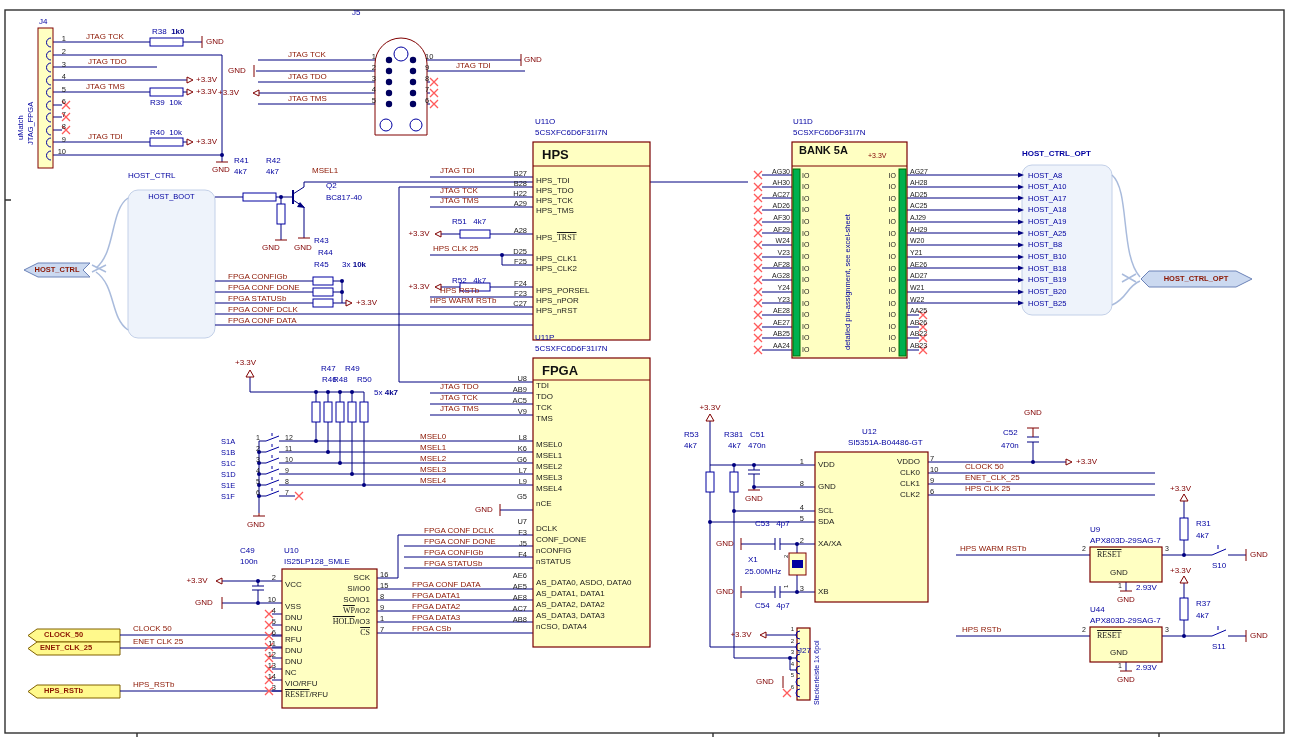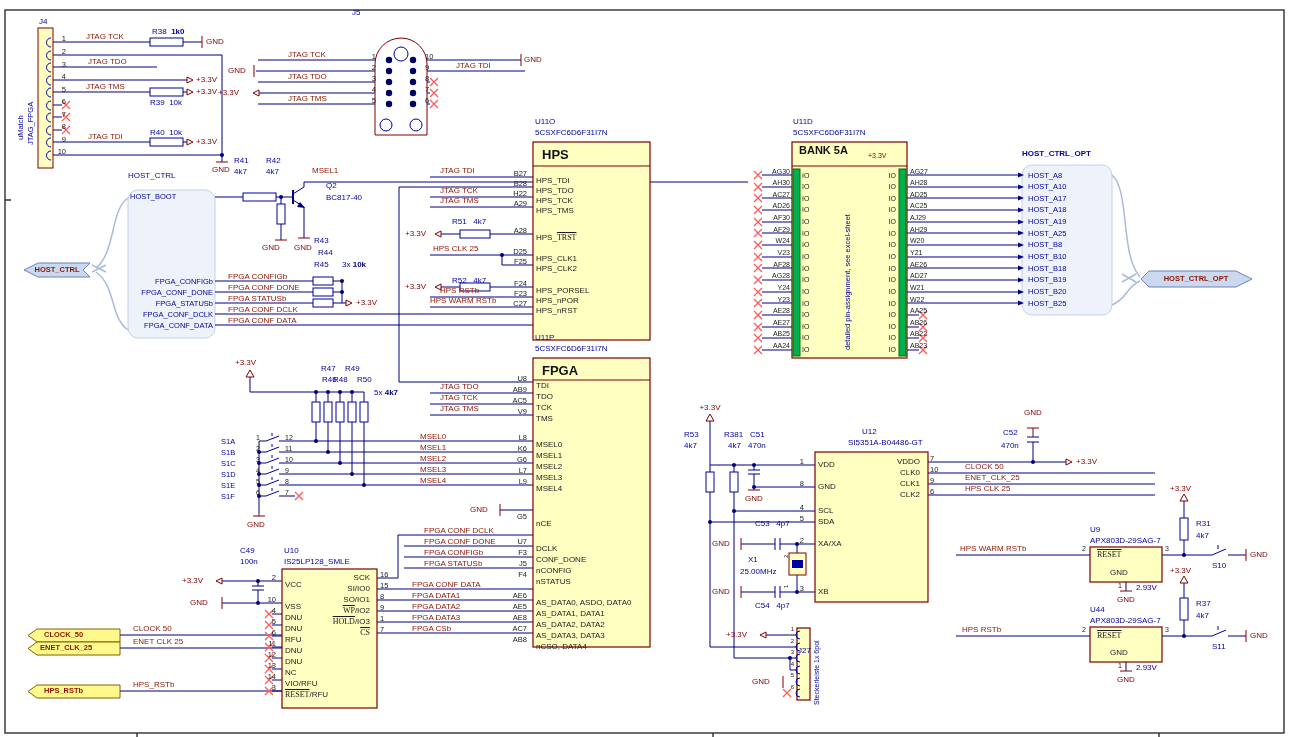--- a/index.html
+++ b/index.html
@@ -8,36 +8,36 @@
   svg{position:absolute;left:0;top:0;}
   .lbl{position:absolute;font-size:8px;line-height:10px;color:#8B1500;white-space:nowrap;}
   .des{color:#0000A0;}
   .blk{color:#1a1a1a;}
   .sym{color:#800000;}
   .bv{font-weight:bold;color:#00008B;}
   .ttl{position:absolute;font-size:13px;font-weight:bold;color:#111;white-space:nowrap;}
   .vlbl{position:absolute;writing-mode:vertical-rl;transform:rotate(180deg);
         font-size:7.5px;color:#0000A0;white-space:nowrap;}
   .portlbl{font-weight:bold;font-size:7.5px;color:#8B1500;}
-  .r{text-align:left;}
+  .r{text-align:center;}
   .c{text-align:center;}
   .plist{position:absolute;}
   .prow{display:flex;align-items:center;}
   .pad{width:30px;text-align:right;font-size:7.5px;color:#1a1a1a;position:relative;top:-4px;}
   .pname{margin-left:9px;font-size:8px;color:#1a1a1a;position:relative;top:3px;white-space:nowrap;}
   .ov{text-decoration:overline;font-family:Liberation Serif, serif;}
   .num{font-size:7.5px;color:#1a1a1a;position:relative;top:-4px;}
   
   .hps-rows .prow{height:10px;}
   .hps-rows .prow:nth-child(5){margin-top:17px;}
   .hps-rows .prow:nth-child(6){margin-top:11px;}
   .hps-rows .prow:nth-child(8){margin-top:12px;}
   .fpga-rows .prow{height:11px;}
   .fpga-rows .prow:nth-child(5){margin-top:15px;}
-  .fpga-rows .prow:nth-child(10){margin-top:24px;}
+  .fpga-rows .prow:nth-child(10){margin-top:4px;}
   .fpga-rows .prow:nth-child(11){margin-top:14px;}
   .fpga-rows .prow:nth-child(15){margin-top:10px;}
   .u10l .prow{height:11px;}
   .u10l .prow .num{width:24px;text-align:right;}
   .u10l .prow:nth-child(2){margin-top:11px;}
   .u10r .prow{height:11px;}
   .u10r .pname{width:70px;text-align:right;margin-left:0;top:-1px;}
   .u10r .num{margin-left:10px;}
   .u12l .prow{height:11px;}
   .u12l .prow .num{width:18px;text-align:right;}
@@ -695,38 +695,20 @@
 <div class="lbl portlbl" style="left:44px;top:630px">CLOCK_50</div>
 <div class="lbl portlbl" style="left:40px;top:643px">ENET_CLK_25</div>
 <div class="lbl portlbl" style="left:44px;top:686px">HPS_RSTb</div>
 <div class="lbl" style="left:133px;top:624px">CLOCK 50</div>
 <div class="lbl" style="left:133px;top:637px">ENET CLK 25</div>
 <div class="lbl" style="left:133px;top:680px">HPS_RSTb</div>
 
 <div class="lbl des" style="left:128px;top:171px">HOST_CTRL</div>
 <div class="lbl portlbl c" style="left:32px;top:265px;width:50px">HOST_CTRL</div>
 <div class="lbl r" style="left:130px;top:192px;width:83px;color:#0000A0;font-size:7.5px">HOST_BOOT</div>
-<div class="plist hcsig" style="left:90px;top:275.5px">
-
-<div class="prow">
-        <span>FPGA_CONFIGb</span>
-      </div>
-      <div class="prow">
-        <span>FPGA_CONF_DONE</span>
-      </div>
-      <div class="prow">
-        <span>FPGA_STATUSb</span>
-      </div>
-      <div class="prow">
-        <span>FPGA_CONF_DCLK</span>
-      </div>
-      <div class="prow">
-        <span>FPGA_CONF_DATA</span>
-      </div>
-    </div>
 <div class="plist mrl" style="left:228px;top:270.5px">
 
 <div class="prow">
         <span>FPGA CONFIGb</span>
       </div>
       <div class="prow">
         <span>FPGA CONF DONE</span>
       </div>
       <div class="prow">
         <span>FPGA STATUSb</span>

